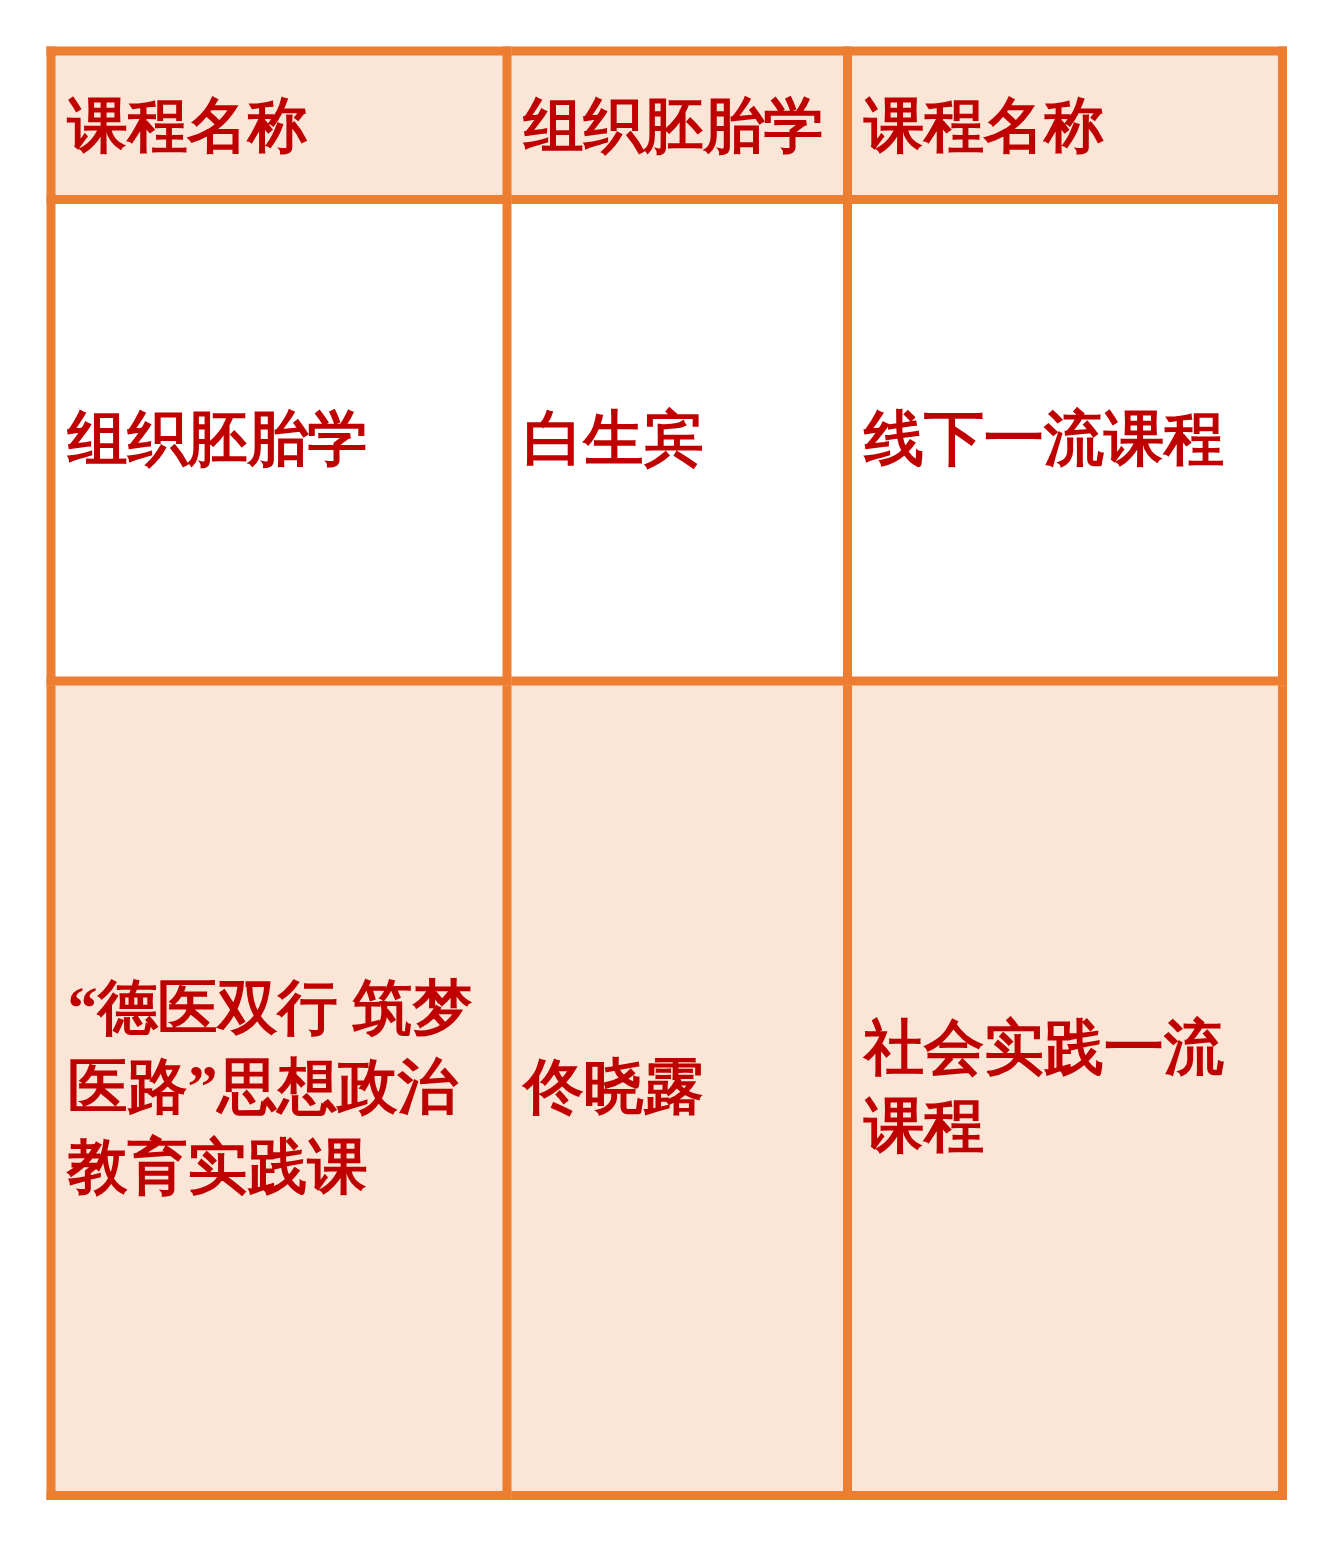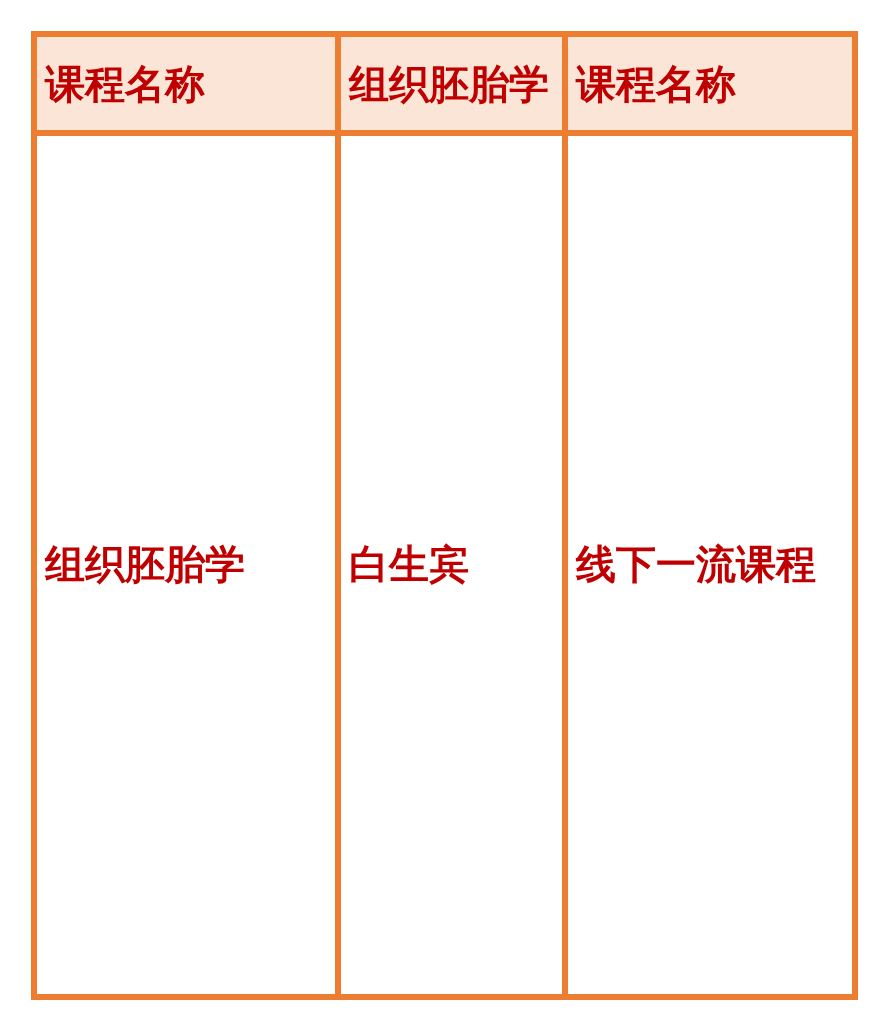--- a/index.html
+++ b/index.html
@@ -80,15 +80,20 @@
         <th>组织胚胎学</th>
         <th>课程名称</th>
       </tr>
     </thead>
     <tbody>
       <tr>
         <td>组织胚胎学</td>
         <td>白生宾</td>
         <td>线下一流课程</td>
       </tr>
+      <tr class="row-peach row-last">
+        <td>“德医双行 筑梦医路”思想政治教育实践课</td>
+        <td>佟晓露</td>
+        <td>社会实践一流课程</td>
+      </tr>
     </tbody>
   </table>
 </div>
 
 </body></html>

